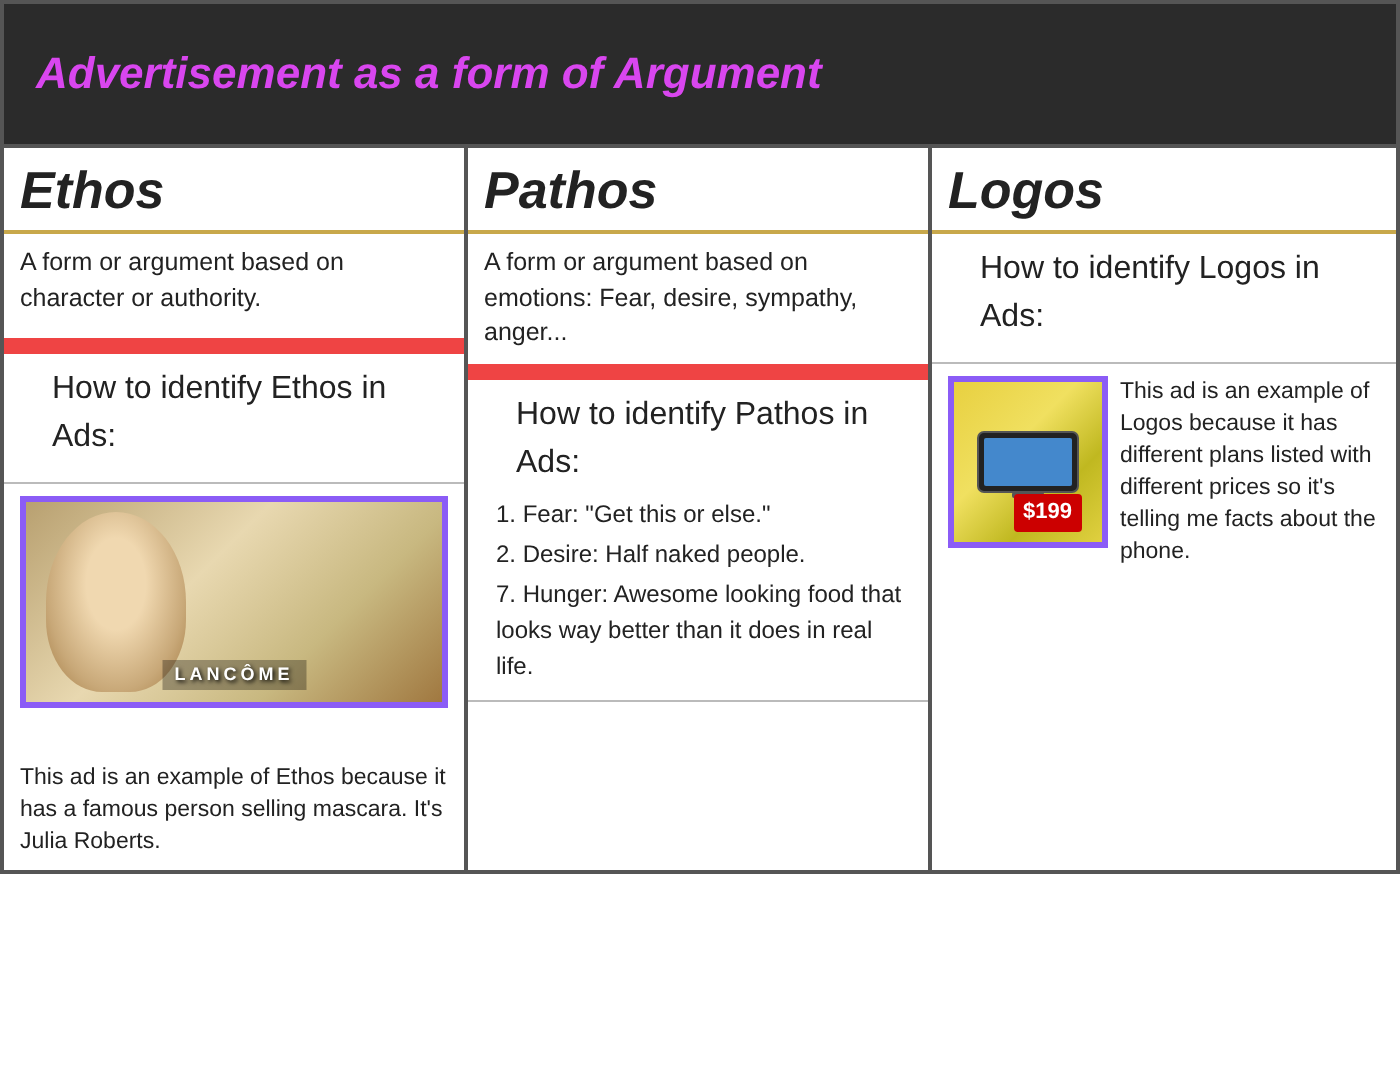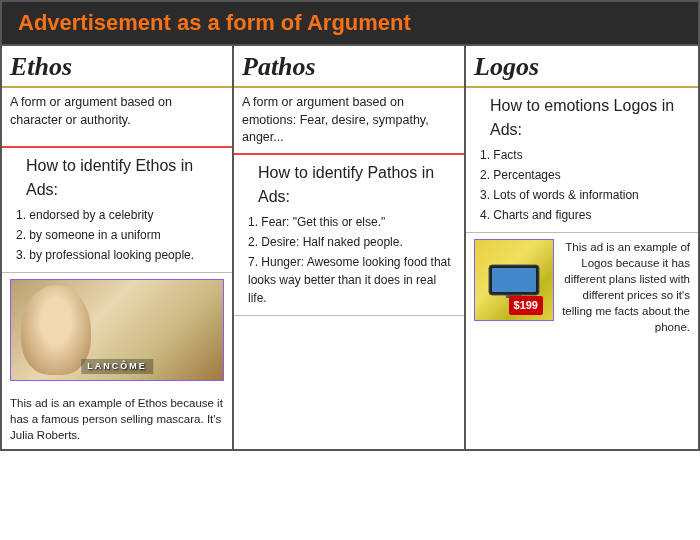--- a/index.html
+++ b/index.html
@@ -10,25 +10,26 @@
       min-height: 540px;
       font-size: 13px;
       color: #222;
     }
     .page-wrapper {
       border: 2px solid #555;
       width: 700px;
     }
     .page-title {
       background: #2b2b2b;
-      color: #f97316;
+      color: #d946ef;
       font-size: 22px;
       font-weight: bold;
-      padding: 8px 16px;
+      padding: 22px 16px;
       text-align: left;
+      font-style: italic;
     }
     .columns-wrapper {
       display: grid;
       grid-template-columns: 1fr 1fr 1fr;
       border-top: 2px solid #555;
     }
     .col {
       border-right: 2px solid #555;
       display: flex;
       flex-direction: column;
@@ -37,25 +38,24 @@
       border-right: none;
     }
     .col-header {
       border-bottom: 2px solid #c8a84b;
       padding: 6px 8px 4px 8px;
     }
     .col-header h2 {
       font-size: 26px;
       font-weight: bold;
       font-style: italic;
-      font-family: Liberation Serif, serif;
     }
     .col-definition {
       padding: 6px 8px;
-      border-bottom: 2px solid #ef4444;
+      border-bottom: 8px solid #ef4444;
       font-size: 12.5px;
       line-height: 1.4;
       min-height: 60px;
     }
     .col-identify {
       padding: 6px 8px;
       border-bottom: 1px solid #bbb;
       font-size: 12px;
       line-height: 1.5;
     }
@@ -75,22 +75,22 @@
     }
     .col-example {
       padding: 6px 8px;
       display: flex;
       flex-direction: column;
       font-size: 12px;
       line-height: 1.4;
       flex: 1;
     }
     .ad-image {
-      margin-bottom: 8px;
-      border: 1px solid #8b5cf6;
+      margin-bottom: 21px;
+      border: 3px solid #8b5cf6;
       overflow: hidden;
     }
     .ad-image-ethos {
       width: 100%;
       height: 100px;
       background: linear-gradient(135deg, #b8a070 0%, #e8d8b0 40%, #c8b880 70%, #a07840 100%);
       position: relative;
       display: flex;
       align-items: center;
       justify-content: center;
@@ -178,21 +178,20 @@
       color: #fff;
       background: #c00;
       padding: 2px 5px;
       border-radius: 2px;
     }
     .example-row {
       display: flex;
       flex-direction: row;
       gap: 6px;
       align-items: flex-start;
-      text-align: right;
     }
     .example-caption {
       font-size: 11.5px;
       line-height: 1.4;
     }
     .example-caption-below {
       font-size: 11.5px;
       line-height: 1.4;
       margin-top: 6px;
     }
@@ -204,25 +203,20 @@
   <div class="page-title">Advertisement as a form of Argument</div>
   <div class="columns-wrapper">
 
     <div class="col">
       <div class="col-header">
         <h2>Ethos</h2>
       </div>
       <div class="col-definition">A form or argument based on character or authority.</div>
       <div class="col-identify">
         <div class="identify-title">How to identify Ethos in Ads:</div>
-        <ol>
-          <li>1. endorsed by a celebrity</li>
-          <li>2. by someone in a uniform</li>
-          <li>3. by professional looking people.</li>
-        </ol>
       </div>
       <div class="col-example">
         <div class="ad-image">
           <div class="ad-image-ethos">
             <div class="lancome-label">LANCÔME</div>
           </div>
         </div>
         <div class="example-caption-below">This ad is an example of Ethos because it has a famous person selling mascara. It's Julia Roberts.</div>
       </div>
     </div>
@@ -240,27 +234,21 @@
           <li>7. Hunger: Awesome looking food that looks way better than it does in real life.</li>
         </ol>
       </div>
     </div>
 
     <div class="col">
       <div class="col-header">
         <h2>Logos</h2>
       </div>
       <div class="col-identify">
-        <div class="identify-title">How to emotions Logos in Ads:</div>
-        <ol>
-          <li>1. Facts</li>
-          <li>2. Percentages</li>
-          <li>3. Lots of words &amp; information</li>
-          <li>4. Charts and figures</li>
-        </ol>
+        <div class="identify-title">How to identify Logos in Ads:</div>
       </div>
       <div class="col-example">
         <div class="example-row">
           <div class="ad-image" style="min-width:80px;width:80px;">
             <div class="ad-image-logos">
               <svg width="60" height="40" viewBox="0 0 60 40">
                 <rect x="5" y="5" width="50" height="30" rx="3" fill="#222" stroke="#555" stroke-width="1"></rect>
                 <rect x="8" y="8" width="44" height="24" rx="1" fill="#4488cc"></rect>
                 <rect x="22" y="35" width="16" height="3" rx="1" fill="#555"></rect>
               </svg>

